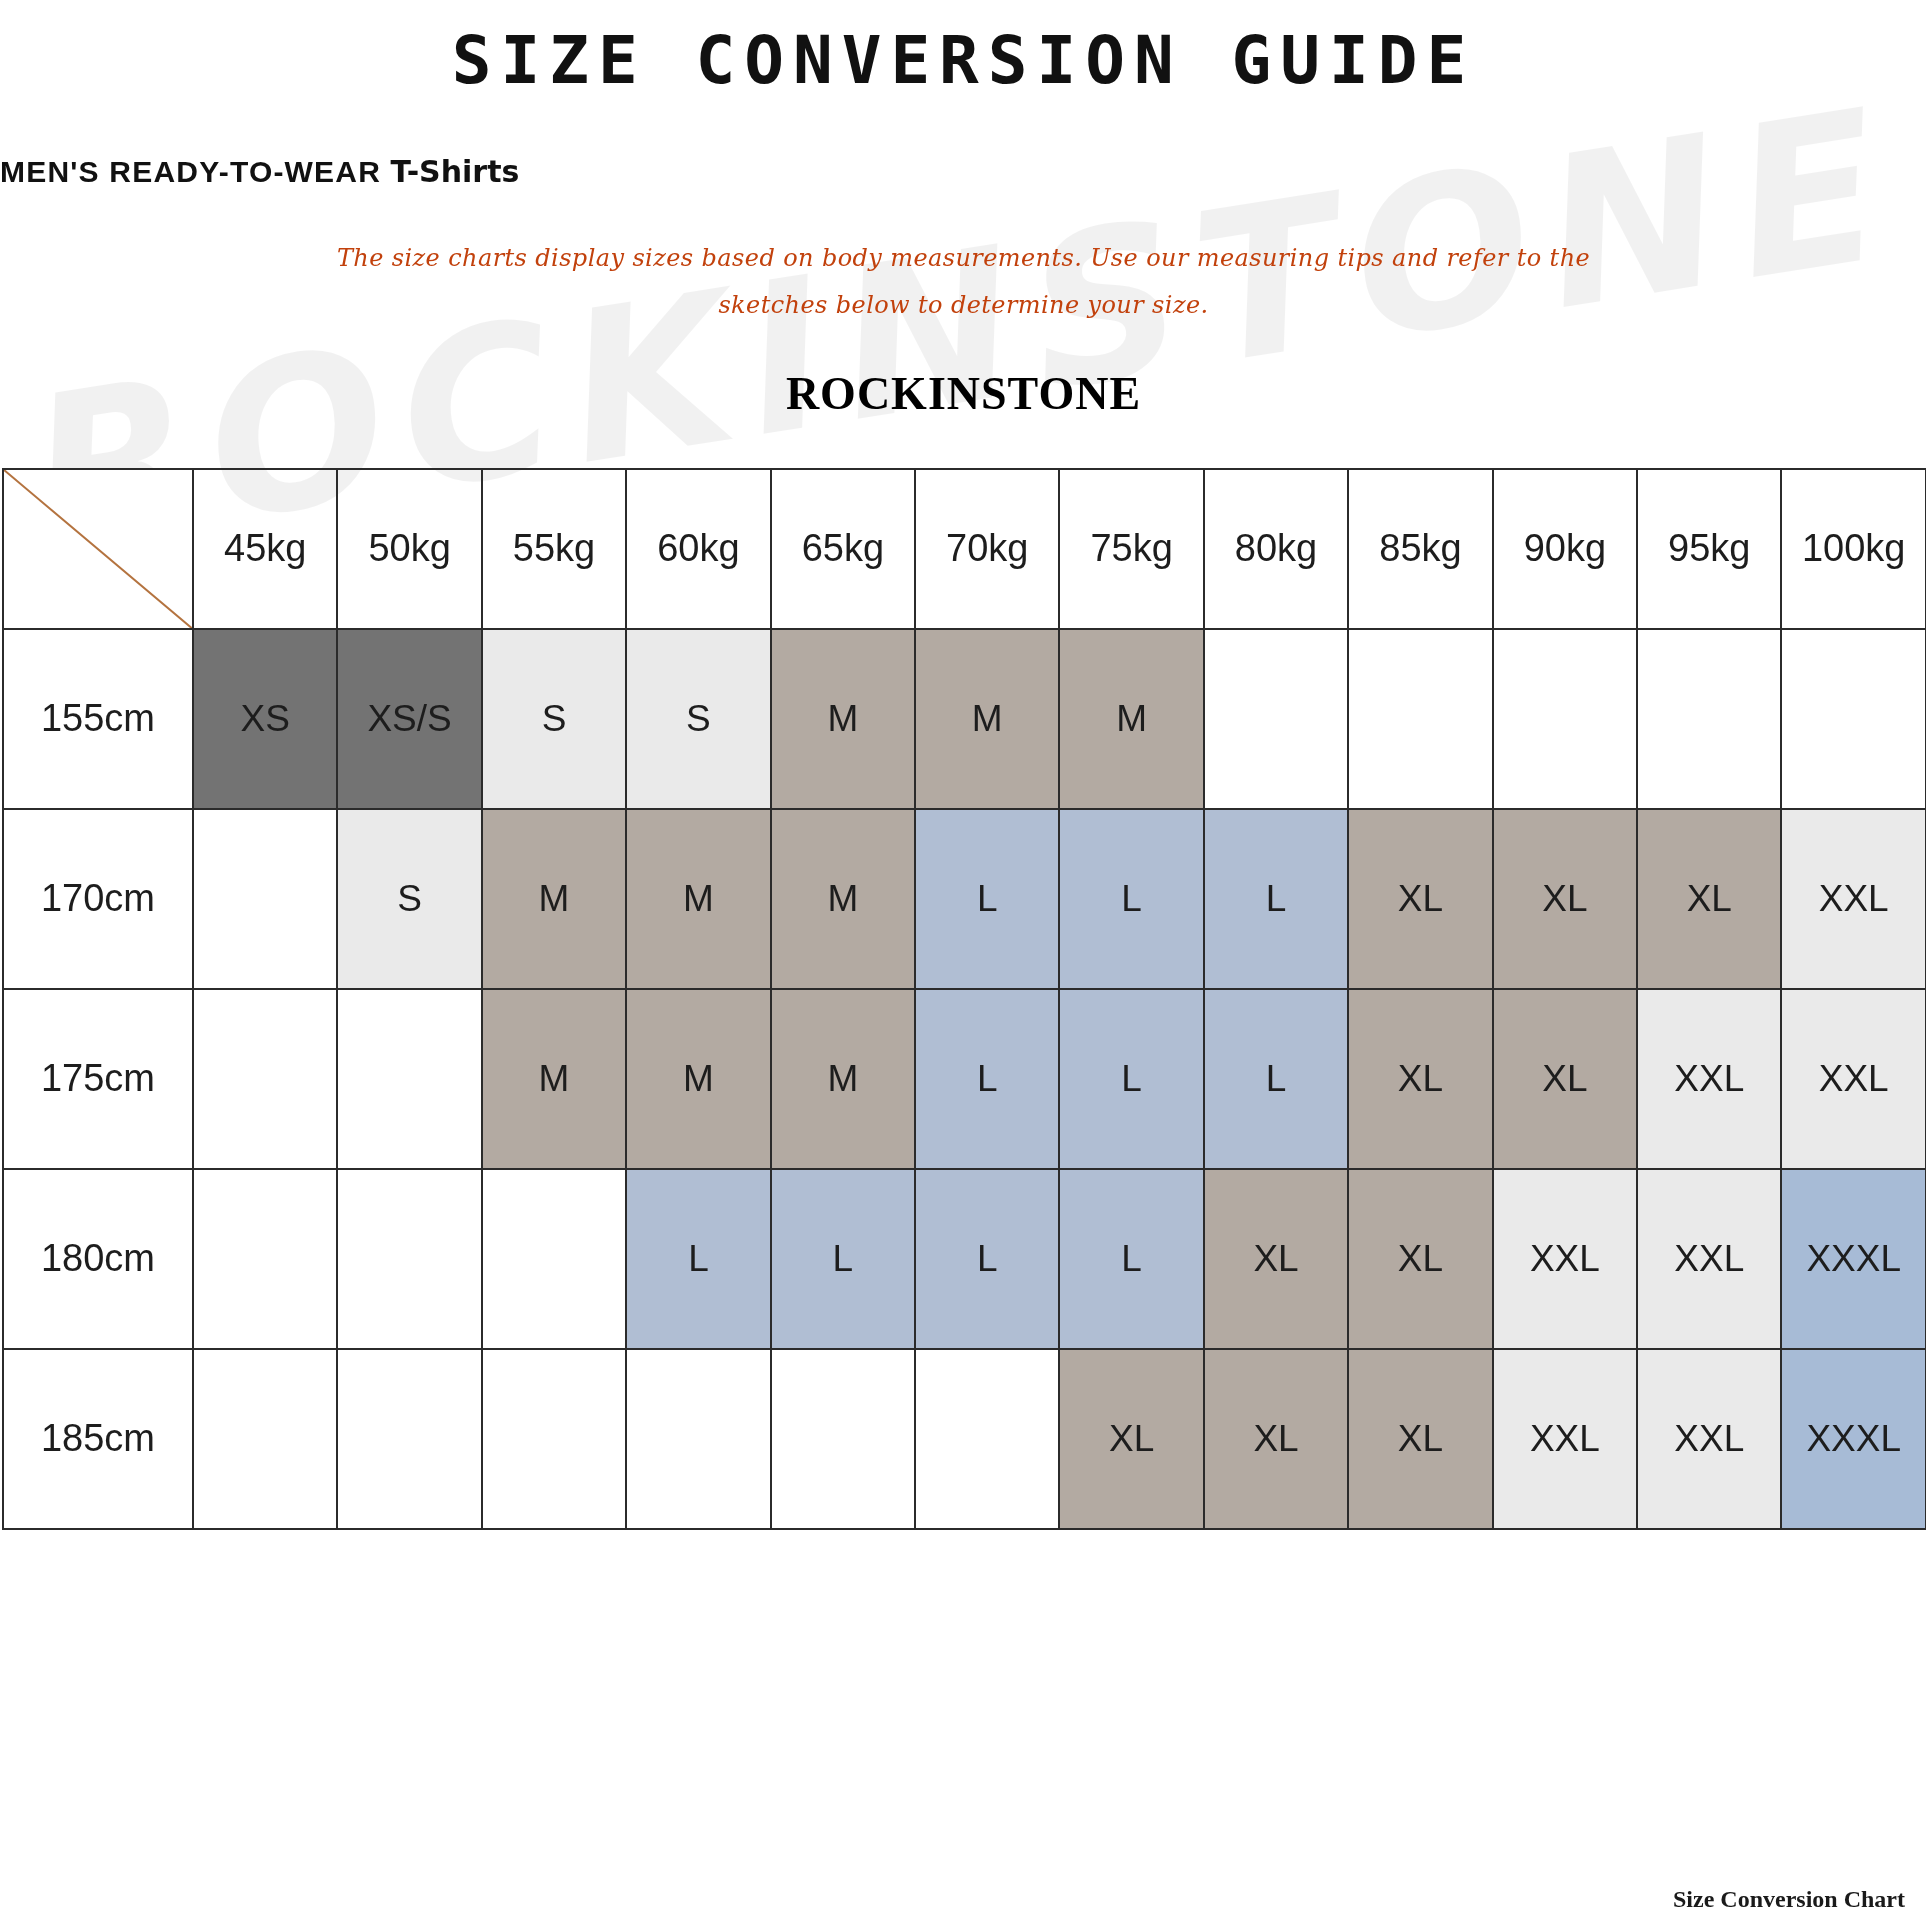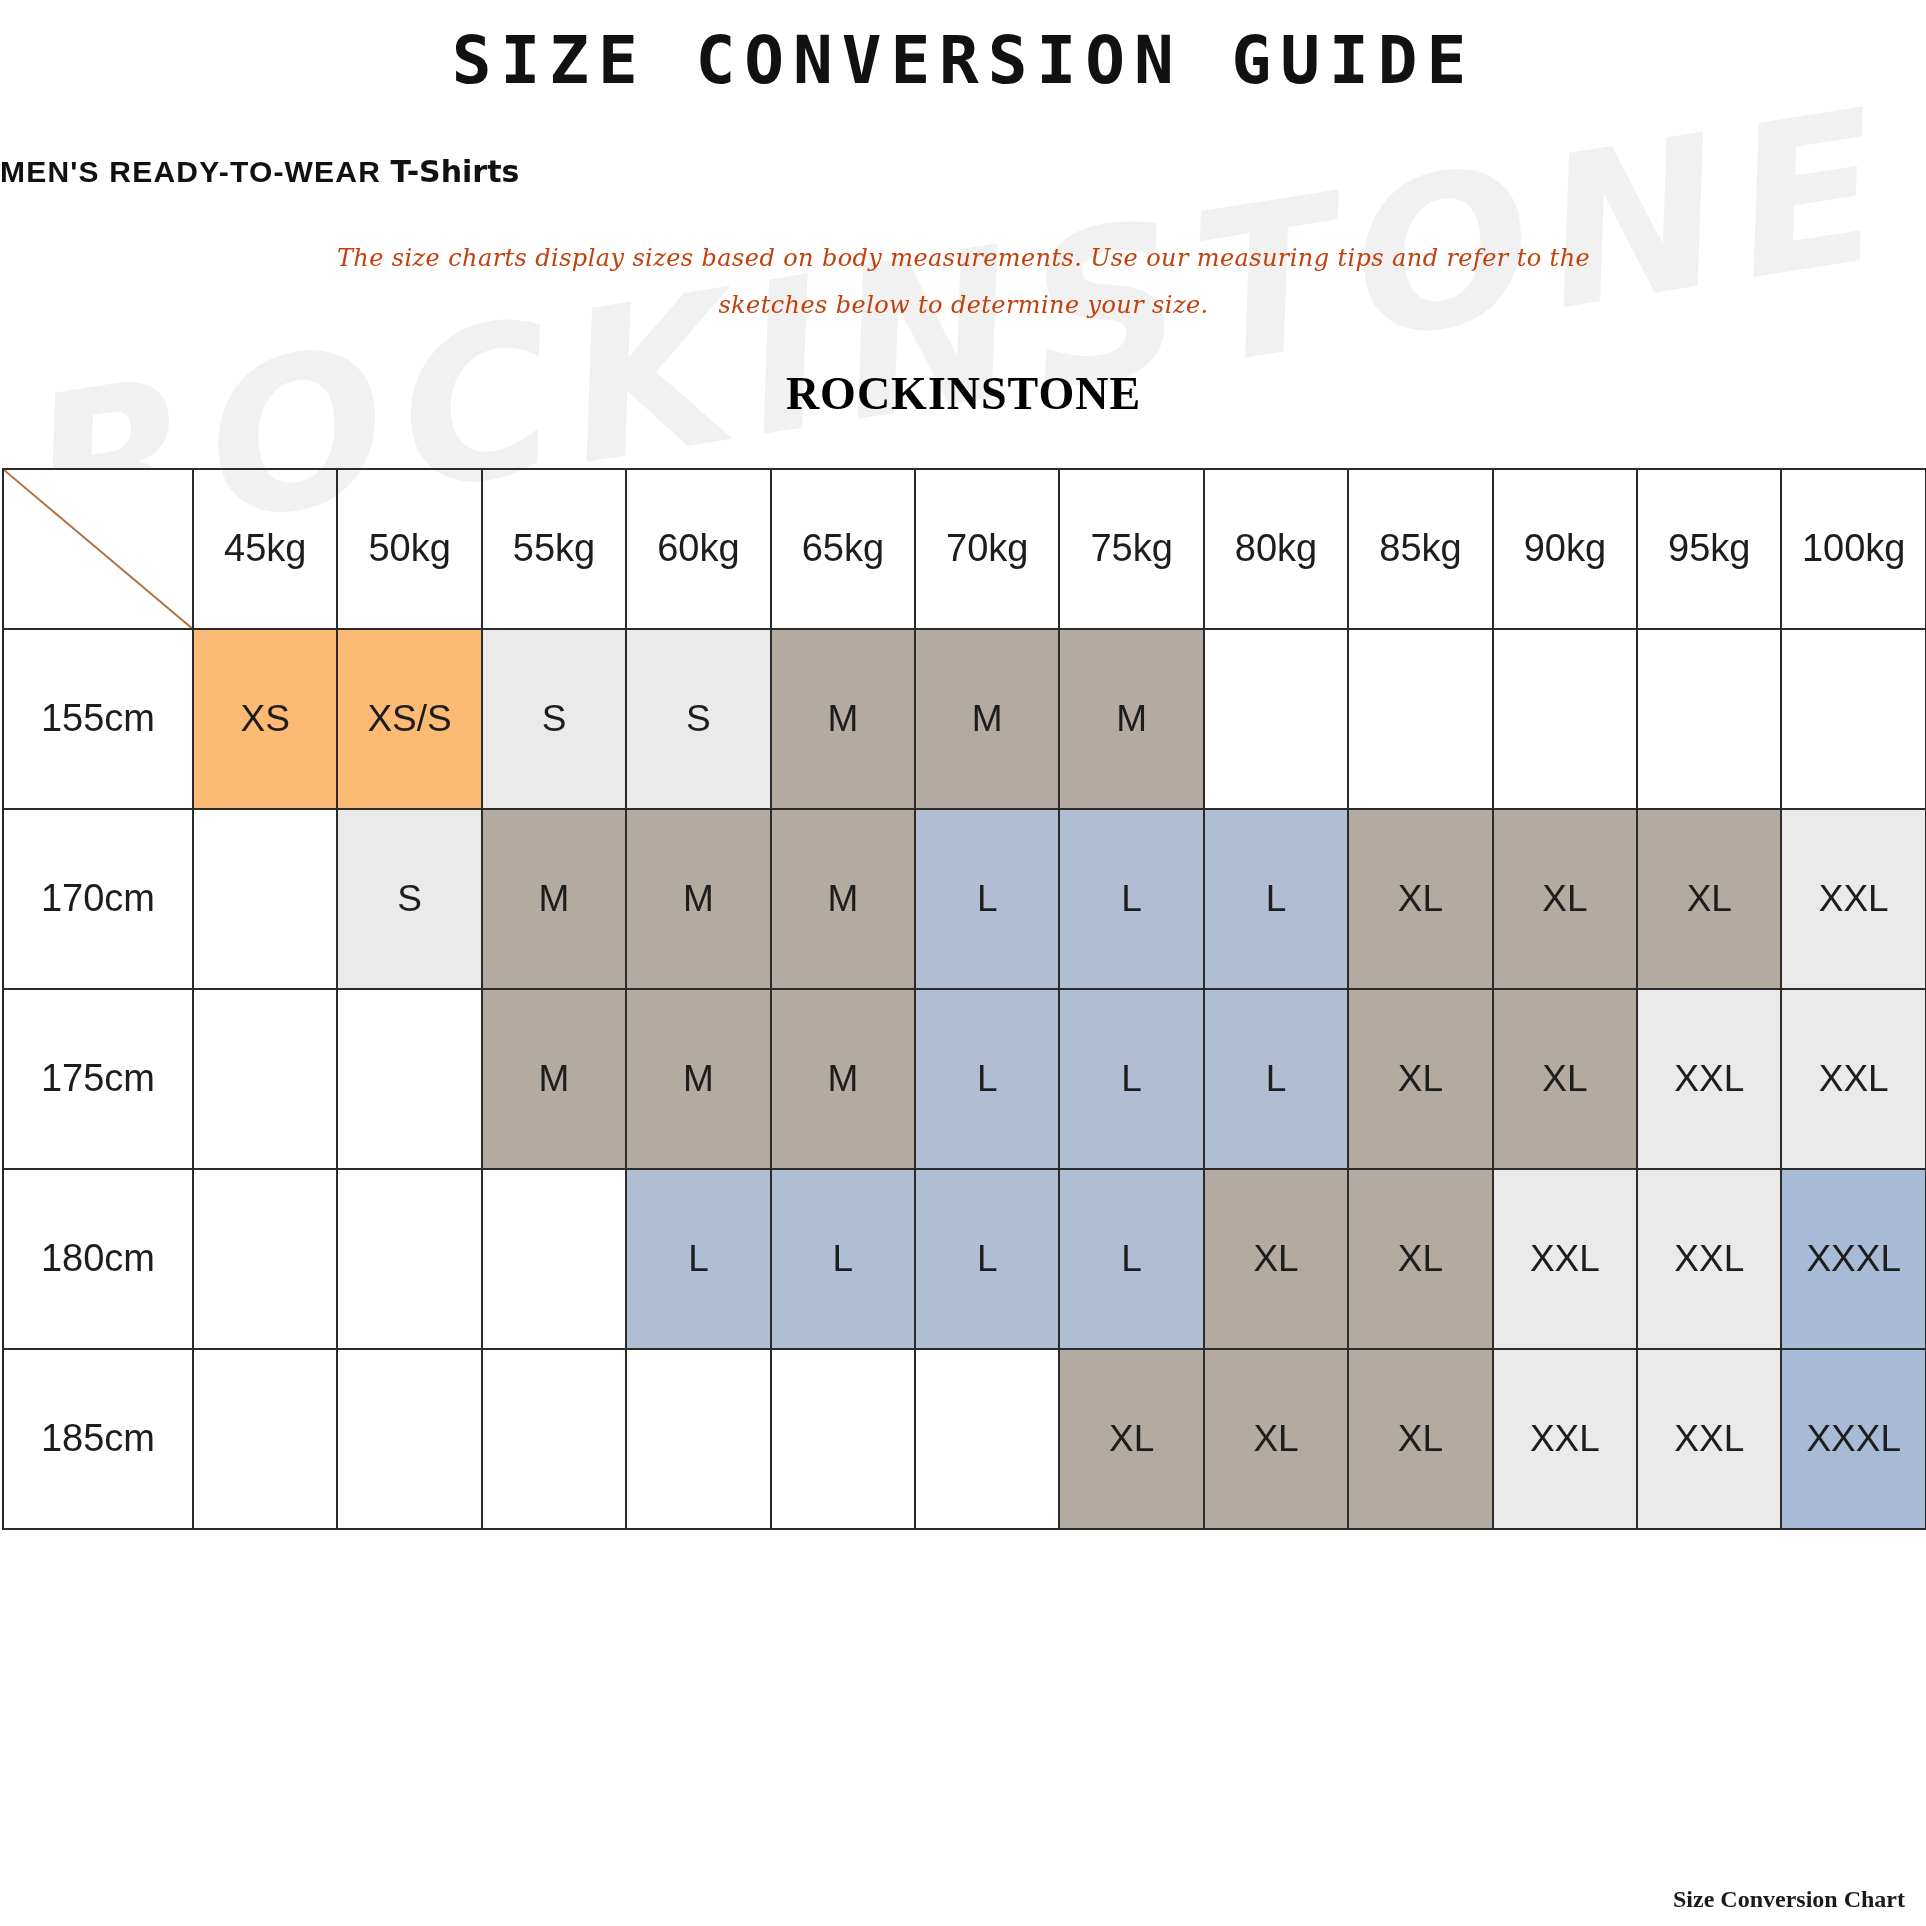--- a/index.html
+++ b/index.html
@@ -120,21 +120,21 @@
   table.size-table th.colhead {
     font-weight: 400;
     font-size: 38px;
     height: 158px;
   }
   table.size-table td.rowhead {
     font-size: 38px;
     background: #fff;
   }
   
-  .c-xs   { background: #fdba74; }
+  .c-xs   { background: #737373; }
   .c-s    { background: #eaeaea; }
   .c-m    { background: #b3aaa2; }
   .c-l    { background: #b0bed3; }
   .c-xl   { background: #b3aaa2; }
   .c-xxl  { background: #eaeaea; }
   .c-xxxl { background: #a7bbd6; }
   .c-none { background: #ffffff; }
 
   
   .footer {

